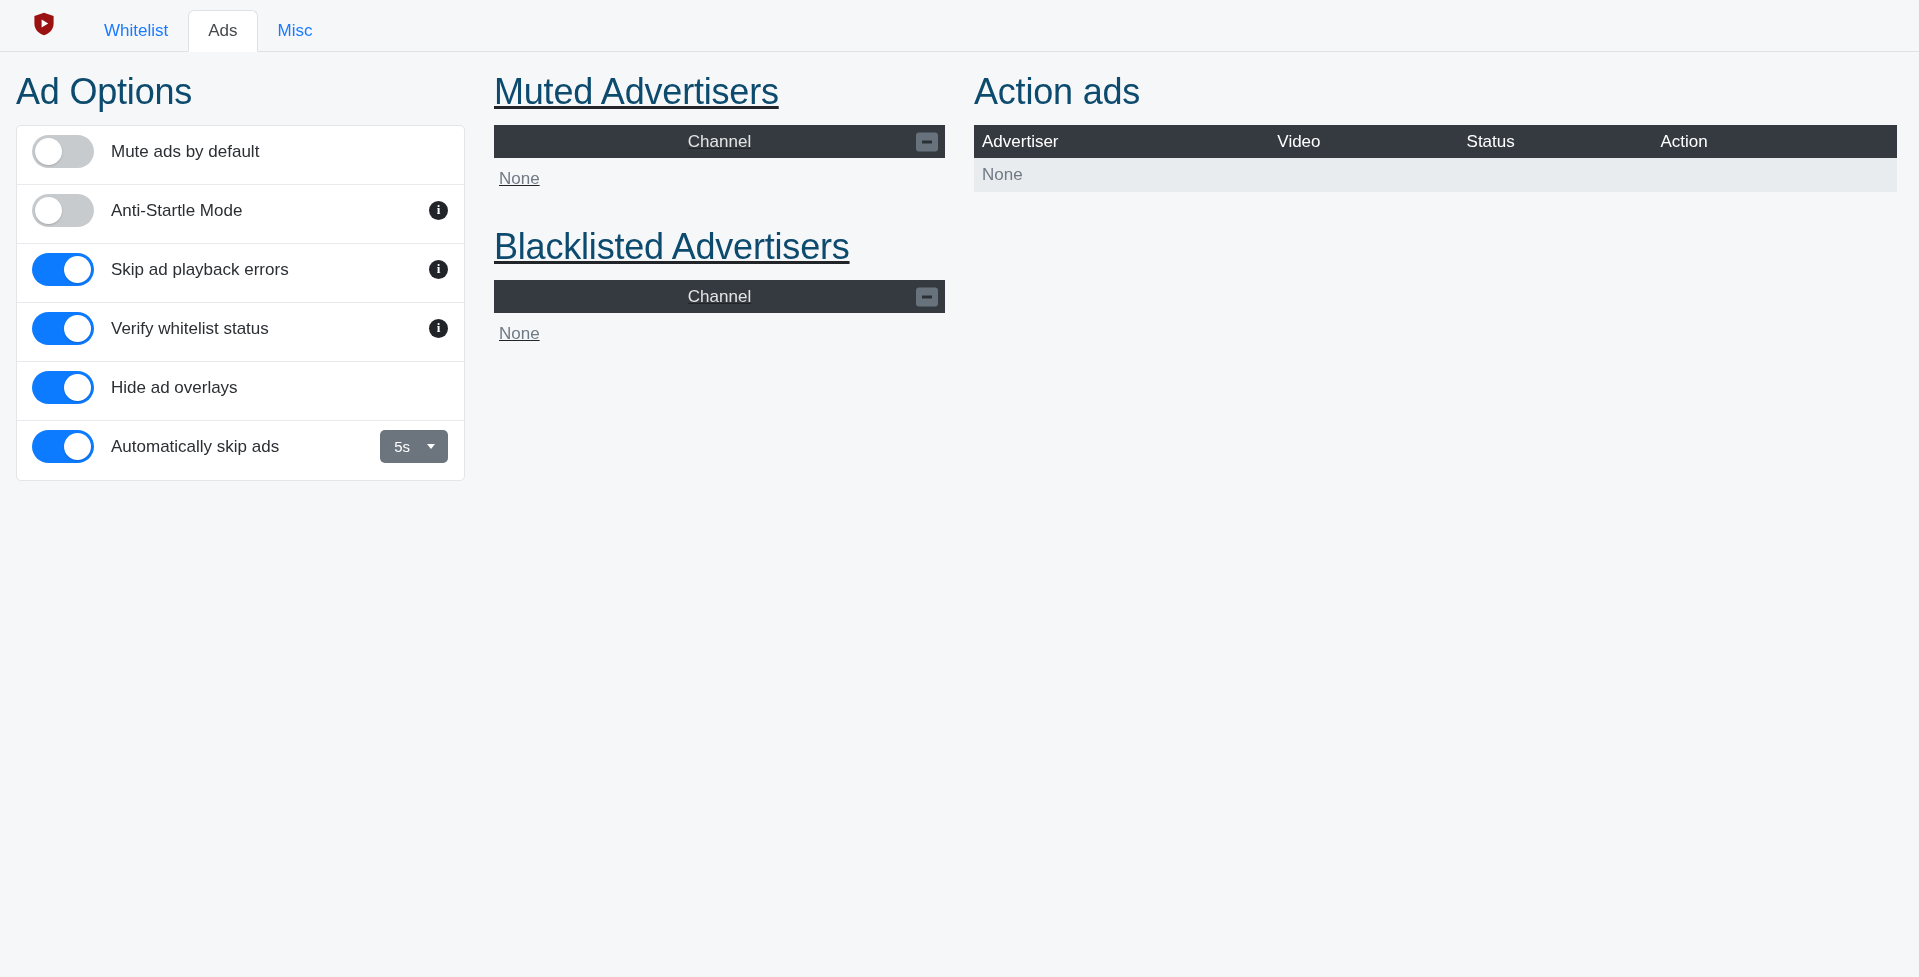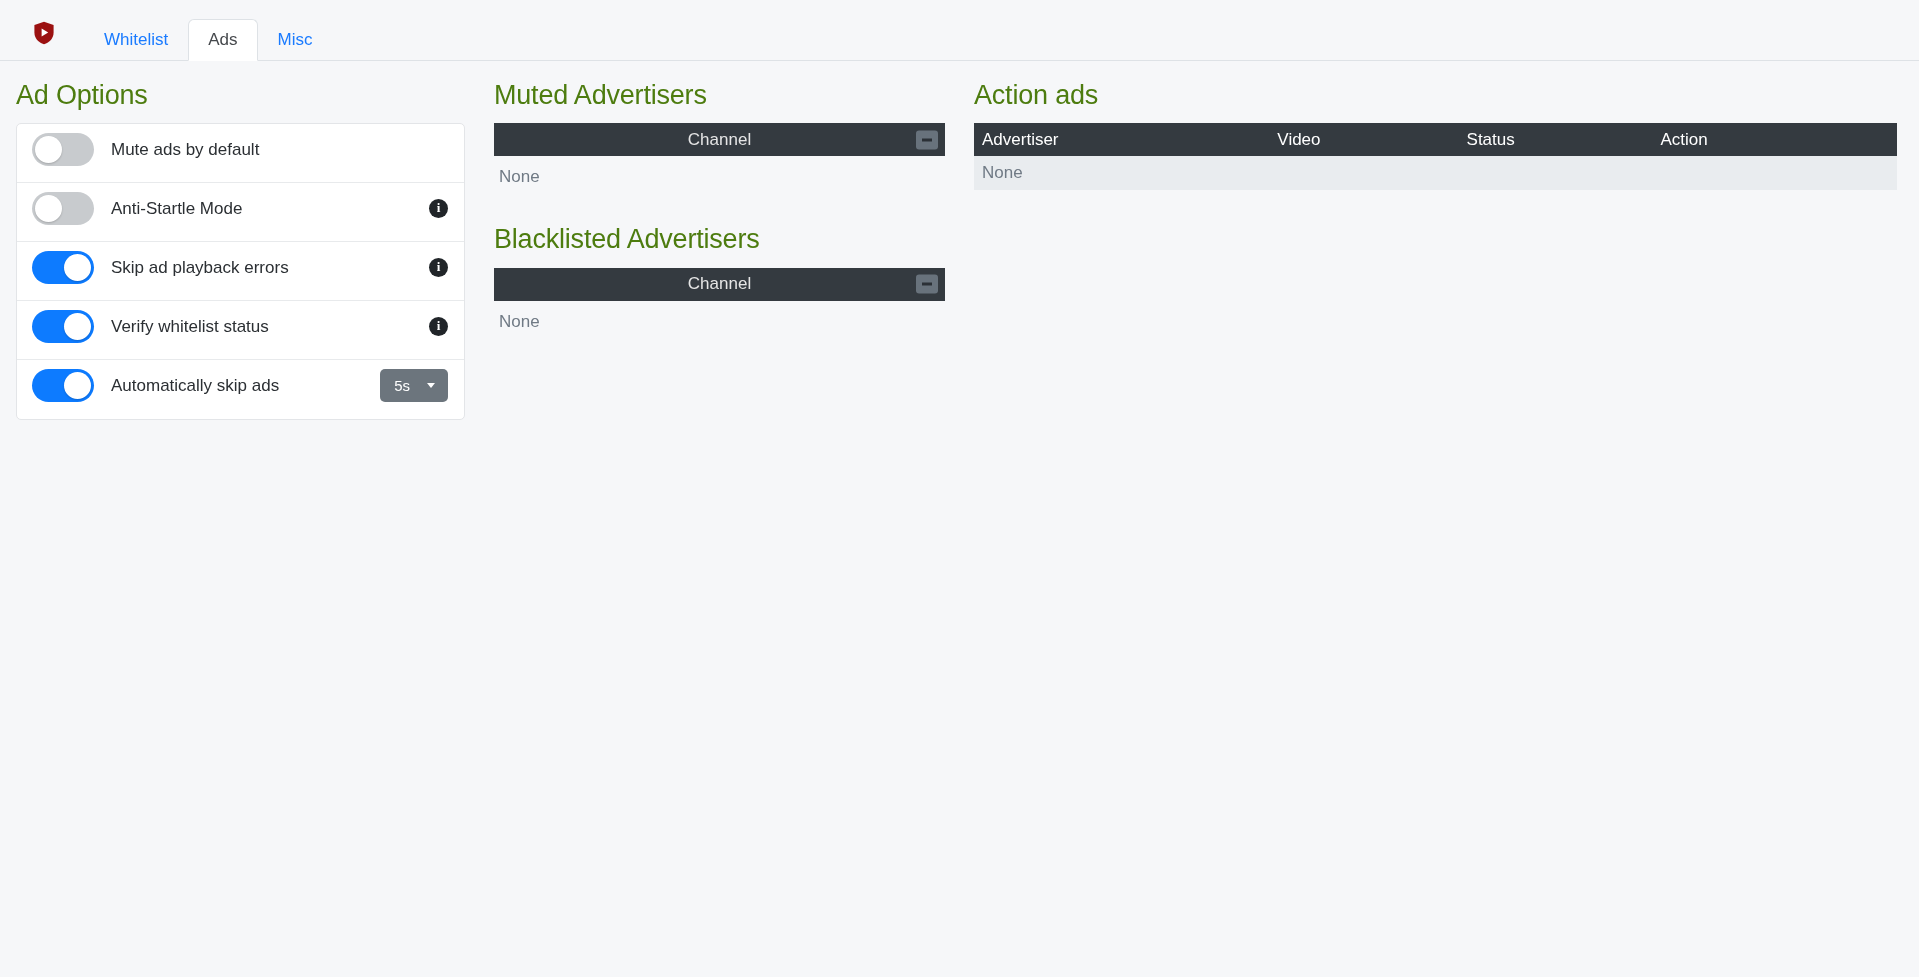--- a/index.html
+++ b/index.html
@@ -13,21 +13,21 @@
   }
   body {
     background: #f6f7f9;
     font-family: "Liberation Sans", sans-serif;
     color: #212529;
     -webkit-font-smoothing: antialiased;
   }
 
   
   .tabbar {
-    height: 61px;
+    height: 52px;
     display: flex;
     align-items: flex-end;
     padding-left: 22px;
     border-bottom: 1px solid #dee2e6;
     background: #f6f7f9;
   }
   .brand {
     width: 44px;
     height: 44px;
     display: flex;
@@ -61,27 +61,27 @@
     cursor: default;
   }
 
   
   .columns {
     display: flex;
     padding: 0;
     align-items: flex-start;
   }
   .col-left   { width: 494px; padding: 18px 0 0 0; flex: 0 0 494px; }
-  .col-mid    { width: 480px; padding: 18px 0 0 0; flex: 0 0 480px; }
+  .col-mid    { width: 480px; padding: 18px 0 0 0; flex: 0 0 480px; text-decoration: underline; }
   .col-right  { flex: 1 1 auto; padding: 18px 22px 0 0; }
 
   .section-title {
-    font-size: 27px;
+    font-size: 36px;
     font-weight: 400;
-    color: #4d7c0f;
+    color: #0c4a6e;
     margin: 0 0 12px 0;
     line-height: 1.2;
     letter-spacing: -0.2px;
   }
   .col-left .section-title  { padding-left: 16px; }
 
   
   .opt-card {
     margin-left: 16px;
     width: 449px;
@@ -306,20 +306,27 @@
         <div class="toggle on">
             <span class="knob"></span>
           </div>
         <div class="opt-label">Verify whitelist status</div>
         <div class="spacer"></div>
         <div class="info-icon">
             <span>i</span>
           </div>
       </div>
 
+      <div class="opt-row">
+        <div class="toggle on">
+            <span class="knob"></span>
+          </div>
+        <div class="opt-label">Hide ad overlays</div>
+        <div class="spacer"></div>
+      </div>
 
       <div class="opt-row">
         <div class="toggle on">
             <span class="knob"></span>
           </div>
         <div class="opt-label">Automatically skip ads</div>
         <div class="spacer"></div>
         <button class="btn-secondary">
           <span>5s</span>
           <span class="caret"></span>

